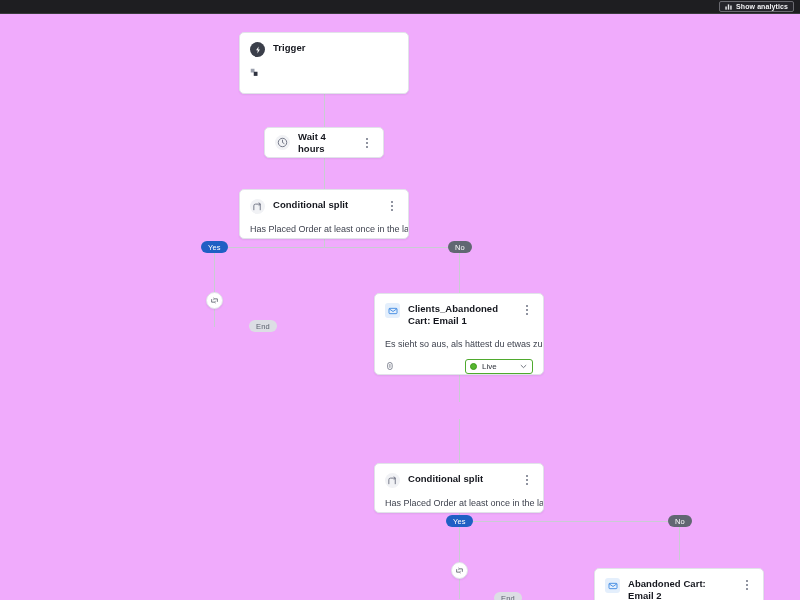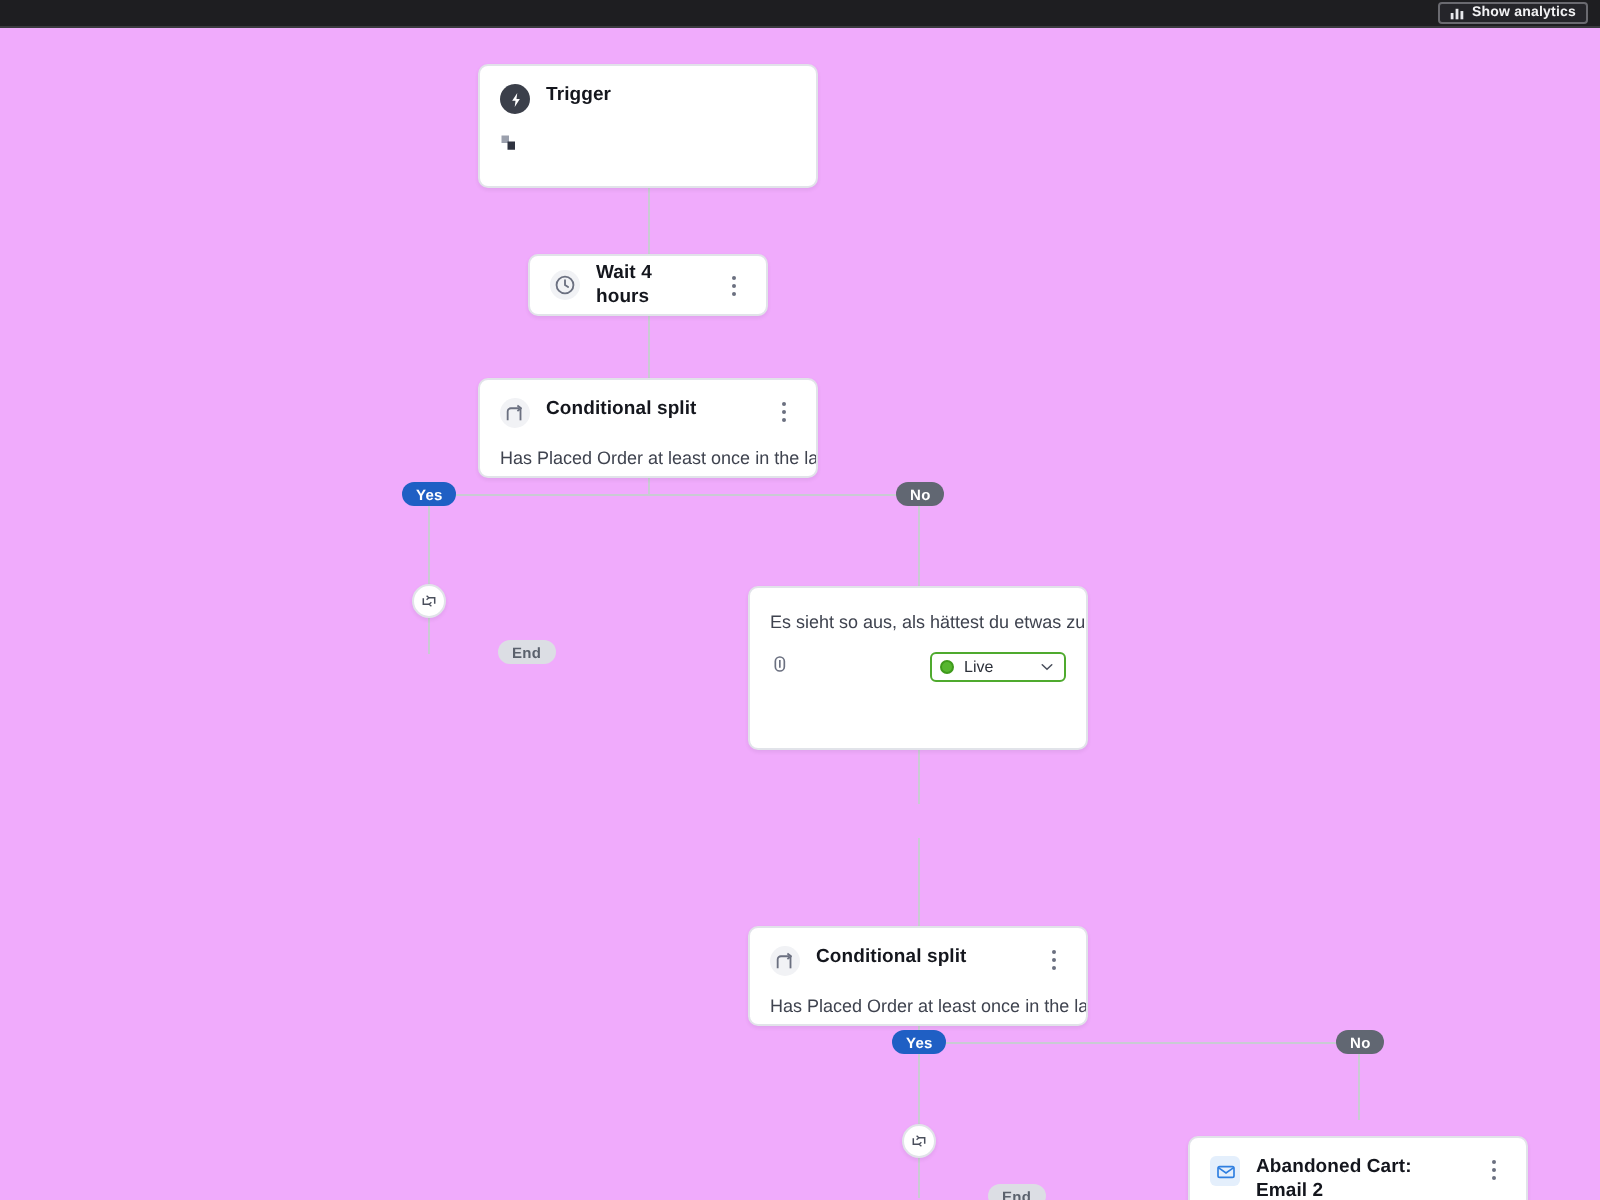--- a/index.html
+++ b/index.html
@@ -127,21 +127,21 @@
   .status-label { flex: 1; }
   .chev { width: 7px; height: 7px; flex: none; }
 
   
   .pill {
     position: absolute;
     height: 12px;
     border-radius: 7px;
     display: flex; align-items: center; justify-content: center;
     font-size: 7.5px;
-    font-weight: bold;
+    font-weight: normal;
     letter-spacing: .15px;
     color: #ffffff;
     padding: 0 7px;
     cursor: pointer;
   }
   .pill-yes { background: #1f5fc4; }
   .pill-no  { background: #616772; text-align: right; }
   .pill-end { background: #dcdee4; color: #5b616d; cursor: default; margin-left: 46px; }
 
   
@@ -260,20 +260,34 @@
         <path d="M4.4 2.5 L5.9 3.8 L4.4 5.1" stroke="#4a4f5c" stroke-width="0.9" fill="none"></path>
         <path d="M7.6 6.9 L6.1 8.2 L7.6 9.5" stroke="#4a4f5c" stroke-width="0.9" fill="none"></path>
       </svg>
     </span>
   </div>
   <div class="pill pill-end" style="left:203px; top:306px;">
     <span>End</span>
   </div>
 
   <div class="node" style="left:374px; top:279px; width:170px; height:82px;">
+    <div class="node-head">
+      <span class="icon-mail">
+        <svg width="10" height="10" viewBox="0 0 12 12">
+          <rect x="1.2" y="2.8" width="9.6" height="6.4" rx="1" fill="none" stroke="#2f7fe0" stroke-width="1"></rect>
+          <path d="M1.4 3.4 L6 6.6 L10.6 3.4" fill="none" stroke="#2f7fe0" stroke-width="1"></path>
+        </svg>
+      </span>
+      <span class="node-title">Clients_Abandoned Cart: Email 1</span>
+      <span class="kebab">
+          <i></i>
+          <i></i>
+          <i></i>
+        </span>
+    </div>
     <div class="node-sub" style="padding-top:11px;">Es sieht so aus, als hättest du etwas zurü…</div>
     <div class="node-foot">
       <span>
         <svg width="10" height="10" viewBox="0 0 12 12">
           <rect x="3.2" y="1.8" width="5.4" height="8.4" rx="2.6" fill="none" stroke="#6b7080" stroke-width="1"></rect>
           <path d="M5.9 3.6 V8.2" stroke="#6b7080" stroke-width="1"></path>
         </svg>
       </span>
       <span class="status-select">
         <span class="status-dot"></span>

